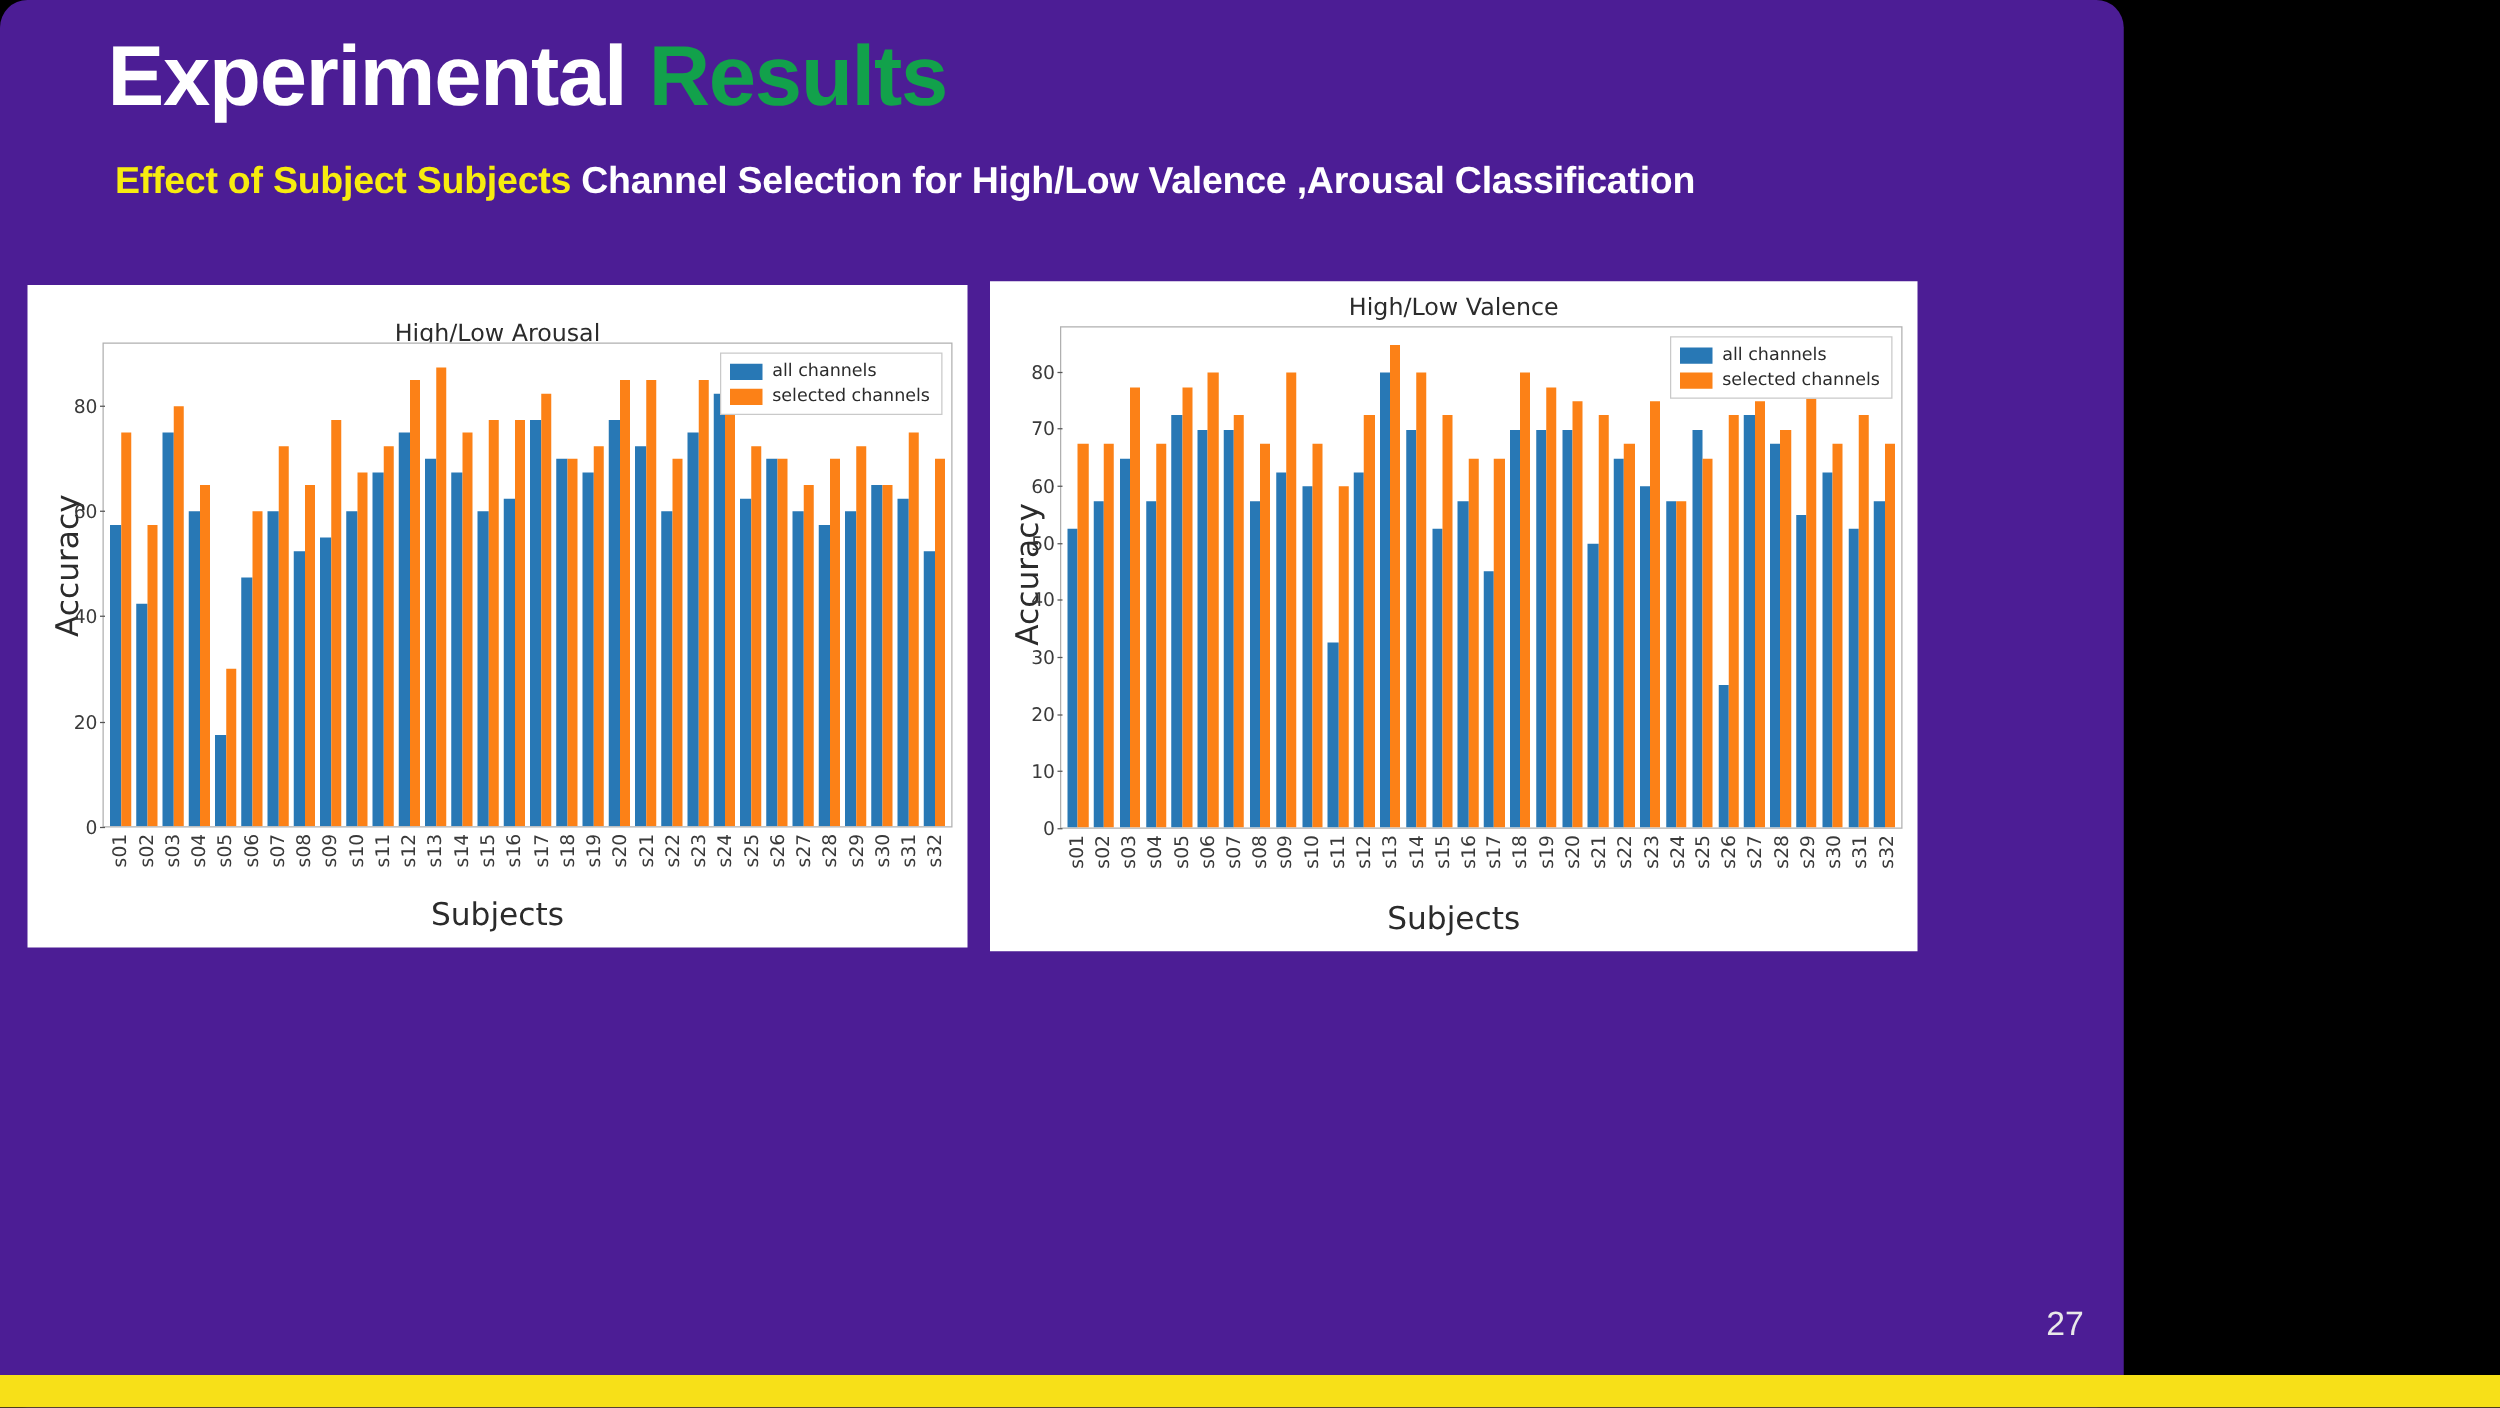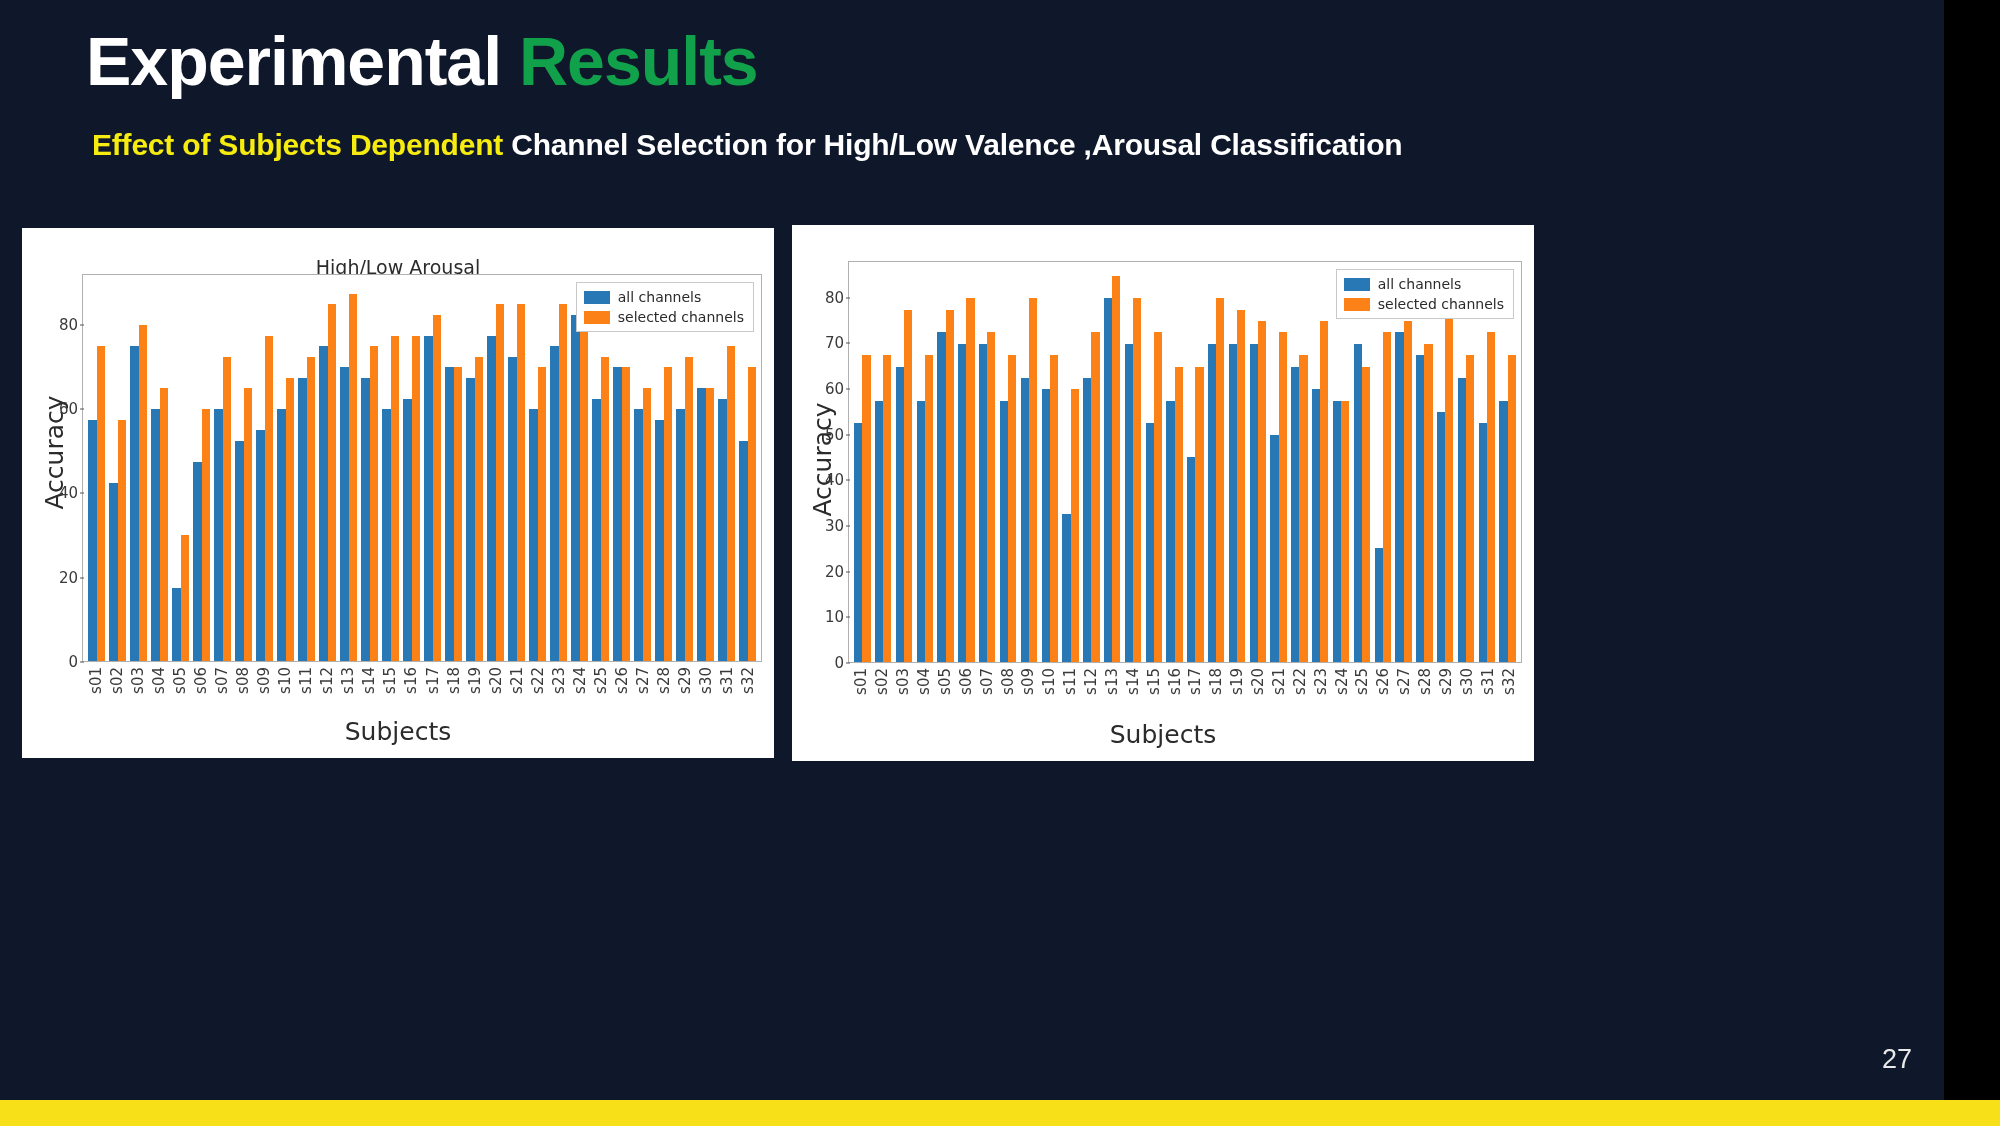--- a/index.html
+++ b/index.html
@@ -2,21 +2,21 @@
 <html><head>
 <meta charset="utf-8">
 <style>
   * { box-sizing: border-box; margin: 0; padding: 0; }
   html, body {
     width: 2000px; height: 1126px;
     background: #000000;
     font-family: "Liberation Sans", sans-serif;
     overflow: hidden;
   }
-  .slide { position: relative; width: 1944px; height: 1126px; background: #0f172a; }
+  .slide { position: relative; width: 1699px; height: 1126px; background: #4c1d95; border-radius: 22px; }
 
   
   .title {
     position: absolute; left: 86px; top: 22px;
     font-size: 68px; font-weight: 700; letter-spacing: -1px;
     white-space: nowrap;
   }
   .title .w { color: #ffffff; }
   .title .green { color: #12a14b; }
   .subtitle {
@@ -153,21 +153,21 @@
 </head>
 <body>
 
 <div class="slide">
 
   <div class="title">
     <span class="w">Experimental</span><span>&nbsp;</span><span class="green">Results</span>
   </div>
 
   <div class="subtitle">
-    <span class="yellow">Effect of Subjects Dependent</span><span class="white"> Channel Selection for High/Low Valence ,Arousal Classification</span>
+    <span class="yellow">Effect of Subject Subjects</span><span class="white"> Channel Selection for High/Low Valence ,Arousal Classification</span>
   </div>
 
   <div class="rule"></div>
 
   <div class="panel left">
     <div class="chart-title">High/Low Arousal</div>
     <div class="ylabel">Accuracy</div>
     <div class="plot-wrap">
       <div class="plot-area">
         <div class="bars" id="bars-0">
@@ -414,20 +414,21 @@
           </div>
           <div class="x-tick">
             <span>s32</span>
           </div>
         </div>
     </div>
     <div class="xlabel">Subjects</div>
   </div>
 
   <div class="panel right">
+    <div class="chart-title">High/Low Valence</div>
     <div class="ylabel">Accuracy</div>
     <div class="plot-wrap">
       <div class="plot-area">
         <div class="bars" id="bars-1">
             <div class="group">
               <div class="bar s0" title="s01 all channels: 52.5" style="height: 59.6591%;"></div>
               <div class="bar s1" title="s01 selected channels: 67.5" style="height: 76.7045%;"></div>
             </div>
             <div class="group">
               <div class="bar s0" title="s02 all channels: 57.5" style="height: 65.3409%;"></div>

